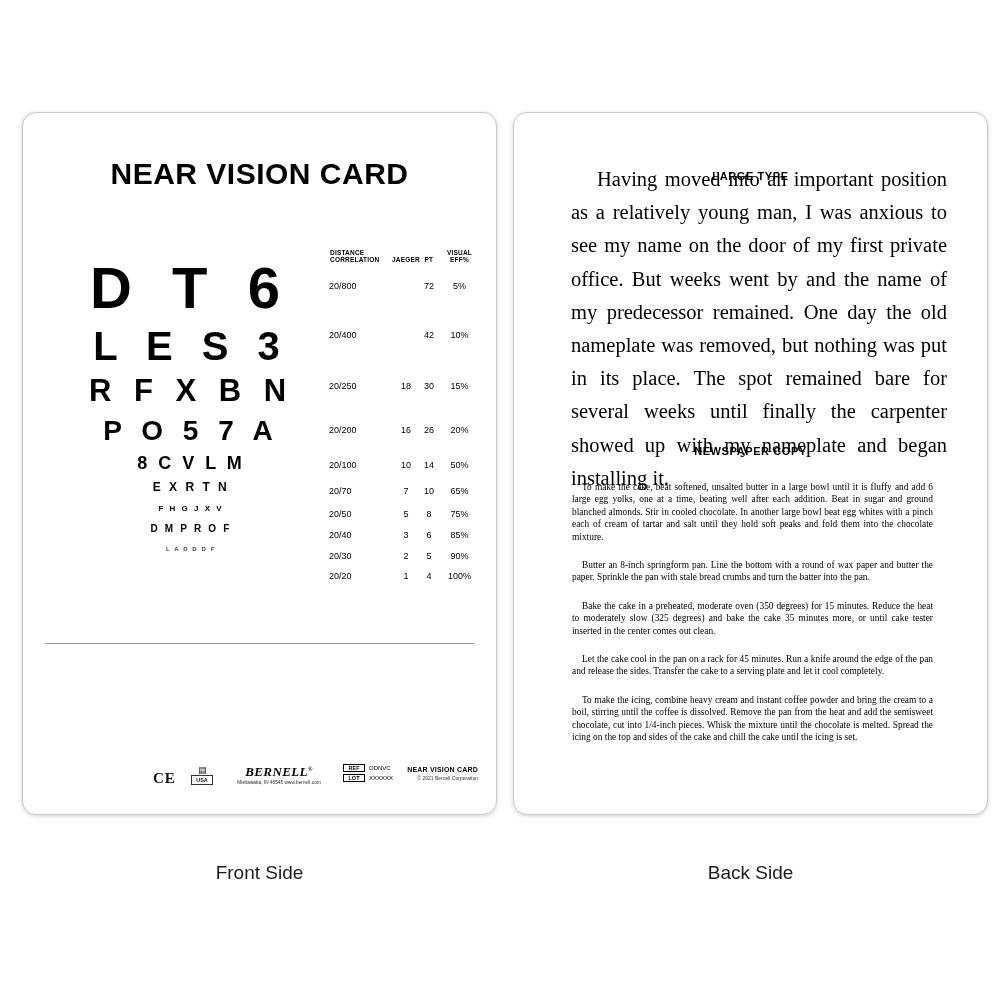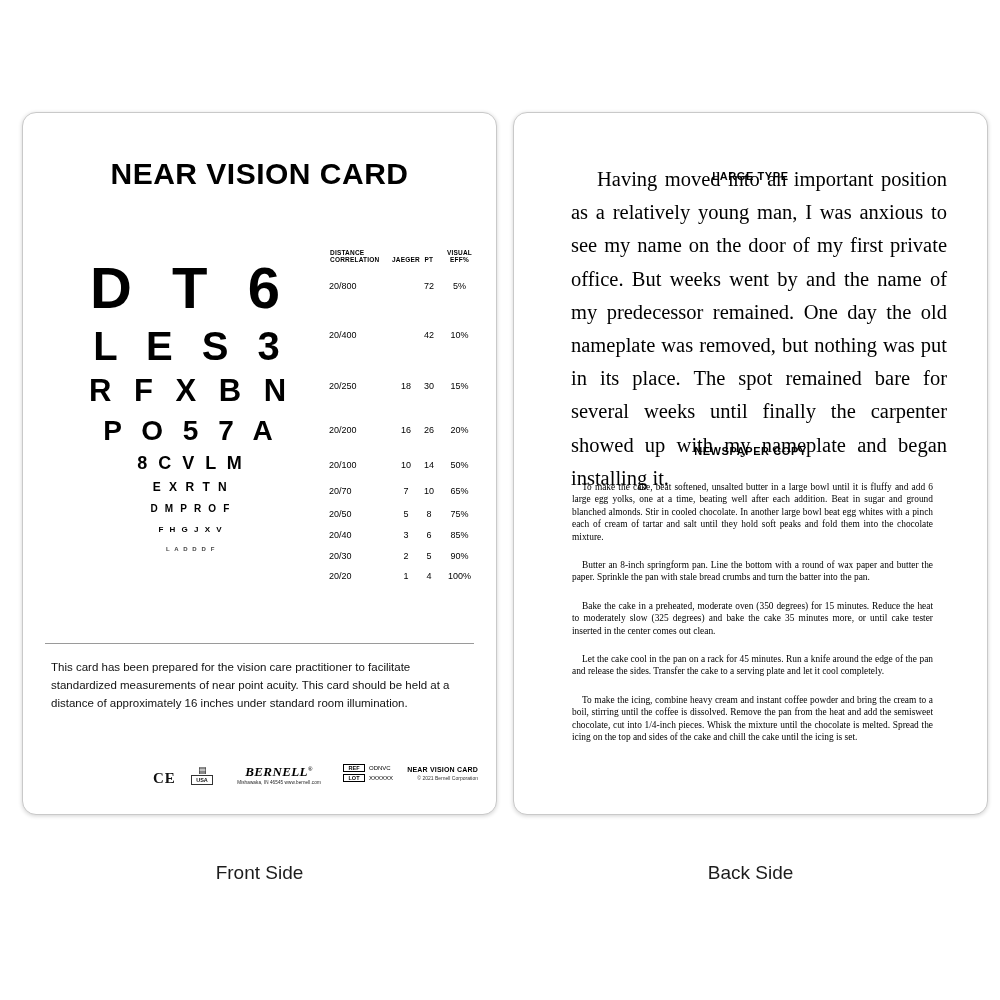--- a/index.html
+++ b/index.html
@@ -286,22 +286,22 @@
 
     <div class="near-title">NEAR VISION CARD</div>
 
     <div class="chart-area">
       <div class="chart-row r1">D T 6</div>
       <div class="chart-row r2">L E S 3</div>
       <div class="chart-row r3">R F X B N</div>
       <div class="chart-row r4">P O 5 7 A</div>
       <div class="chart-row r5">8 C V L M</div>
       <div class="chart-row r7">E X R T N</div>
+      <div class="chart-row r9">F H G J X V</div>
       <div class="chart-row r8">D M P R O F</div>
-      <div class="chart-row r9">F H G J X V</div>
       <div class="chart-row r10">L A D D D F</div>
     </div>
 
     <div class="table-area">
       <table class="meas">
         <thead>
           <tr>
             <th class="lead">DISTANCE CORRELATION</th>
             <th>JAEGER</th>
             <th>PT</th>
@@ -368,21 +368,20 @@
             <td>1</td>
             <td>4</td>
             <td>100%</td>
           </tr>
         </tbody>
       </table>
     </div>
 
     <div class="divider"></div>
 
-    <div class="disclaimer">This card has been prepared for the vision care practitioner to facilitate standardized measurements of near point acuity. This card should be held at a distance of approximately 16 inches under standard room illumination.</div>
 
     <div class="footer">
       <div class="ce-mark">CE</div>
 
       <div class="usa-mark">
         <div class="flag">▤</div>
         <span class="usa-label">USA</span>
       </div>
 
       <div class="bernell">

